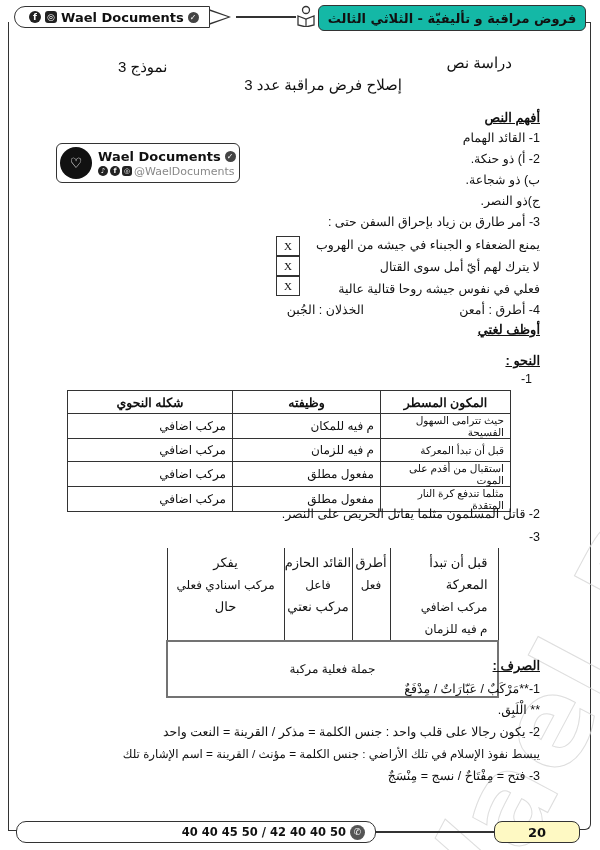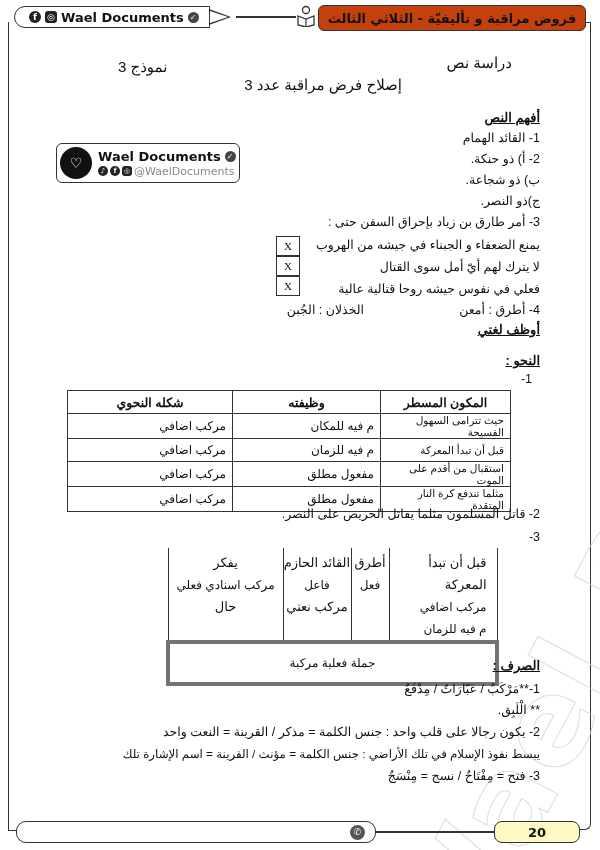--- a/index.html
+++ b/index.html
@@ -30,21 +30,21 @@
     }
     .mini-icon { display:inline-flex; width: 12px; height: 12px; border-radius: 3px; background:#222; color:#fff; font-size:9px; align-items:center; justify-content:center; font-weight:bold; }
     .mini-icon.round { border-radius: 50%; }
     .verified { display:inline-flex; width: 11px; height: 11px; border-radius:50%; background:#444; color:#fff; font-size:8px; align-items:center; justify-content:center; }
     .connector { position: absolute; left: 236px; top: 16px; width: 60px; height: 1.5px; background: #333; }
     .reader-icon { position: absolute; left: 296px; top: 5px; width: 20px; height: 22px; }
     .title-pill {
       position: absolute; left: 318px; top: 5px; width: 268px; height: 26px;
       border: 1.5px solid #333; border-radius: 6px;
       display: flex; align-items: center; justify-content: center;
-      direction: rtl; font-weight: bold; font-size: 13px; background:#c2410c;
+      direction: rtl; font-weight: bold; font-size: 13px; background:#14b8a6;
     }
 
     
     .rtl { direction: rtl; text-align: right; position: absolute; font-family: "Liberation Sans", sans-serif; }
     .t-study { right: 88px; top: 54px; font-size: 15px; }
     .t-model { left: 118px; top: 58px; font-size: 15px; }
     .t-title { left: 212px; top: 76px; width: 190px; font-size: 15px; }
     .sec-head { font-weight: bold; text-decoration: underline; font-size: 13px; }
     .line { font-size: 12.5px; line-height: 18px; }
 
@@ -67,21 +67,21 @@
     .t1 td, .t1 th { border: 1px solid #333; height: 23px; font-size: 12px; padding: 0 6px; }
     .t1 th { font-weight: bold; text-align: center; font-size: 12.5px; }
     .t1 td.c1 { width: 130px; font-size: 10.5px; text-align: right; }
     .t1 td.c2 { width: 148px; text-align: right; }
     .t1 td.c3 { text-align: right; }
 
     
     .t2 { left: 166px; top: 548px; width: 333px; }
     .t2 td { border-left: 1px solid #333; border-right: 1px solid #333; vertical-align: top; font-size: 12px; text-align: center; padding-top: 4px; line-height: 22px; }
     .t2 tr.top td { height: 92px; border-top: none; }
-    .t2 tr.bottom td { border: 4px solid #737373; height: 26px; vertical-align: middle; padding: 8px; }
+    .t2 tr.bottom td { border: 2px solid #737373; height: 26px; vertical-align: middle; padding: 16px; }
     .t2 td.a { width: 108px; text-align: right; padding-right: 10px; }
     .t2 td.b { width: 38px; }
     .t2 td.c { width: 68px; }
     .t2 .big { font-size: 13px; }
 
     
     .watermark {
       position: absolute; left: 110px; top: 360px; transform: rotate(-62deg);
       font-size: 120px; font-weight: bold; color: transparent;
       -webkit-text-stroke: 1px #d5d5d5; letter-spacing: 4px; white-space: nowrap;
@@ -235,16 +235,17 @@
 <div class="rtl sec-head" style="right:60px; top:658px;">الصرف :</div>
 <div class="rtl line" style="right:60px; top:680px;">1-**مَرْكَبٌ / عَبّارَاتٌ / مِدْفَعٌ</div>
 <div class="rtl line" style="right:60px; top:701px;">** الْلَبِق.</div>
 <div class="rtl line" style="right:60px; top:723px;">2- يكون رجالا على قلب واحد :  جنس الكلمة = مذكر / القرينة = النعت واحد</div>
 <div class="rtl line" style="right:60px; top:745px; font-size:11.8px;">يبسط نفوذ الإسلام في تلك الأراضي : جنس الكلمة = مؤنث / القرينة = اسم الإشارة تلك</div>
 <div class="rtl line" style="right:60px; top:767px;">3- فتح = مِفْتَاحٌ /  نسج = مِنْسَجٌ</div>
 
 <div class="foot-line"></div>
 <div class="foot-pill">
   <span class="phone-icon">✆</span>
+  <span style="direction:ltr;">40 40 45 50 / 42 40 40 50</span>
 </div>
 <div class="foot-connector"></div>
 <div class="page-num">20</div>
 <div class="foot-right"></div>
 
 </body></html>

